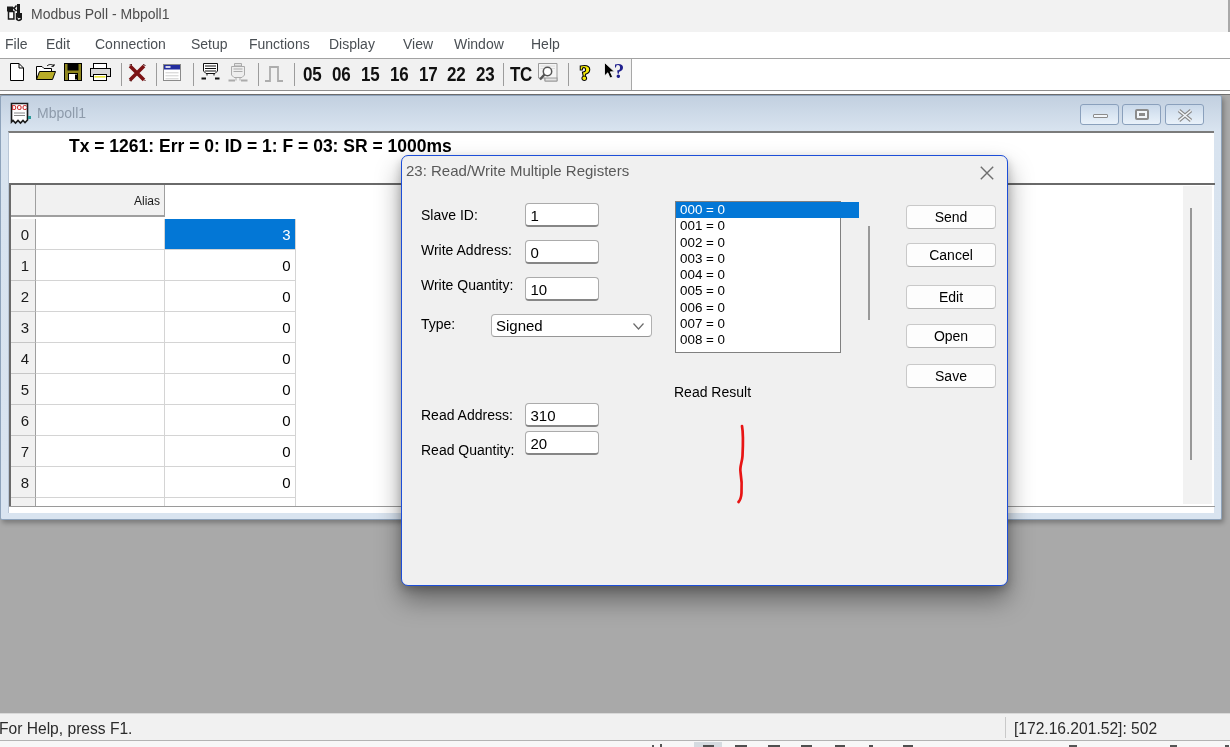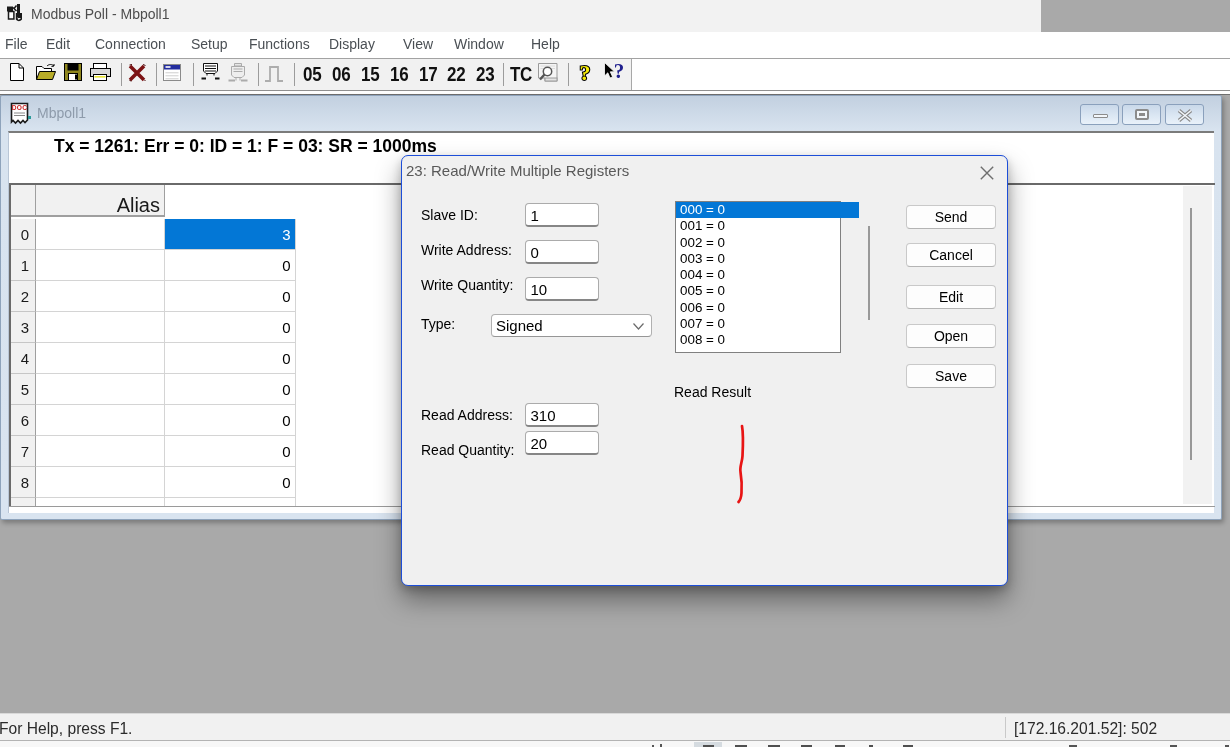--- a/index.html
+++ b/index.html
@@ -1,41 +1,41 @@
 <!DOCTYPE html>
 <html><head>
 <meta charset="utf-8">
 <style>
 * { margin:0; padding:0; box-sizing:border-box; }
 html,body { width:1230px; height:747px; overflow:hidden; }
 body { font-family:"Liberation Sans", sans-serif; position:relative; background:#a9a9a9; }
 .abs { position:absolute; }
 
 
-#titlebar { left:0; top:0; width:1041px; height:32px; background:#f2f2f2; }
+#titlebar { left:0; top:0; width:1228px; height:32px; background:#f2f2f2; }
 #titletext { left:31px; top:6px; font-size:14px; color:#4e4e4e; }
 #menubar { left:0; top:32px; width:1230px; height:27px; background:#ffffff; border-bottom:1px solid #a2a2a2; }
 .menu { position:absolute; top:4px; font-size:14px; color:#4a4f54; }
 #toolbar { left:0; top:59px; width:1230px; height:32px; background:#ffffff; border-bottom:1px solid #8f8f8f; }
 #tbband { position:absolute; left:0; top:0; width:632px; height:31px; background:#f1f1f1; border-right:1px solid #a8a8a8; }
 .tsep { position:absolute; top:4px; width:1px; height:23px; background:#9c9c9c; }
 .tnum { position:absolute; top:4.5px; font-size:17px; font-weight:bold; color:#111; letter-spacing:-0.3px; transform:scaleY(1.14); transform-origin:top; }
 #tbwhite { left:0; top:91px; width:1230px; height:3px; background:#fdfdfd; }
 #tbdark { left:0; top:94px; width:1230px; height:1px; background:#6f6f6f; }
 
 
 #mdi { left:0px; top:95px; width:1222px; height:425px; background:linear-gradient(180deg,#c2d0e0 0px,#d8e3ef 34px,#d9e4f0 100%); border:1px solid #8ea3bb; border-radius:2px; box-shadow:2px 3px 5px rgba(0,0,0,0.28); }
 #mdititletext { left:36px; top:9px; font-size:14px; color:#8e9bab; }
 .capbtn { position:absolute; top:8px; width:39px; height:21px; border:1px solid #8aa0bc; border-radius:3px; background:linear-gradient(#c9d8e9,#dbe7f3 55%,#e9f1fa); }
 #mdiclient { left:7px; top:35px; width:1206px; height:382px; background:#fff; border-top:2px solid #7b7b7b; border-left:1px solid #b9c6d6; }
-#txline { left:1px; top:3px; font-size:17.5px; font-weight:bold; color:#000; letter-spacing:0px;padding-left:44px; }
+#txline { left:16px; top:3px; font-size:17.5px; font-weight:bold; color:#000; letter-spacing:0px;padding-left:44px; }
 
 
 #grid { left:0px; top:50px; width:1206px; height:322px; border-top:2px solid #6a6a6a; }
-.hcell { position:absolute; top:0; height:32px; background:#f1f1f1; border-right:1px solid #9f9f9f; border-bottom:2px solid #9f9f9f; font-size:20px; color:#1a1a1a; }
+.hcell { position:absolute; top:0; height:32px; background:#f1f1f1; border-right:1px solid #9f9f9f; border-bottom:2px solid #9f9f9f; font-size:12px; color:#1a1a1a; }
 .rowhdr { position:absolute; left:2px; width:25px; height:31px; background:#f1f1f1; border-right:1px solid #9f9f9f; border-bottom:1px solid #c6c6c6; font-size:15px; color:#1a1a1a; text-align:center; text-indent:4px; }
 .cell { position:absolute; height:31px; border-right:1px solid #d4d4d4; border-bottom:1px solid #d4d4d4; font-size:15px; color:#000; }
 #gridleft { left:0; top:0; width:2px; height:322px; background:#6a6a6a; }
 #vscroll { left:1174px; top:1px; width:29px; height:318px; background:#f2f2f2; }
 #vthumb { left:1181px; top:23px; width:2px; height:252px; background:#989898; }
 #gridbottom { left:0px; top:321px; width:1206px; height:1px; background:#9a9a9a; }
 
 
 #statusbar { left:0; top:713px; width:1230px; height:27px; background:#f1f1f1; border-top:1px solid #d9d9d9; font-size:15.6px; color:#2b2b2b; }
 #taskstrip { left:0; top:740px; width:1230px; height:7px; background:#f7f7f7; border-top:1px solid #b3b3b3; }

